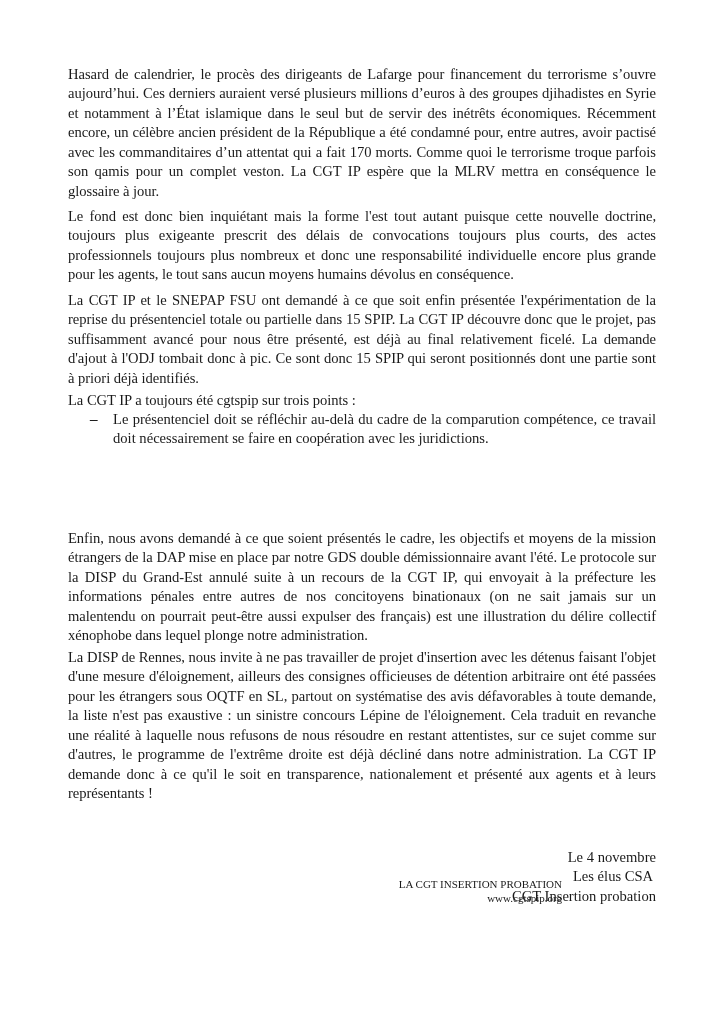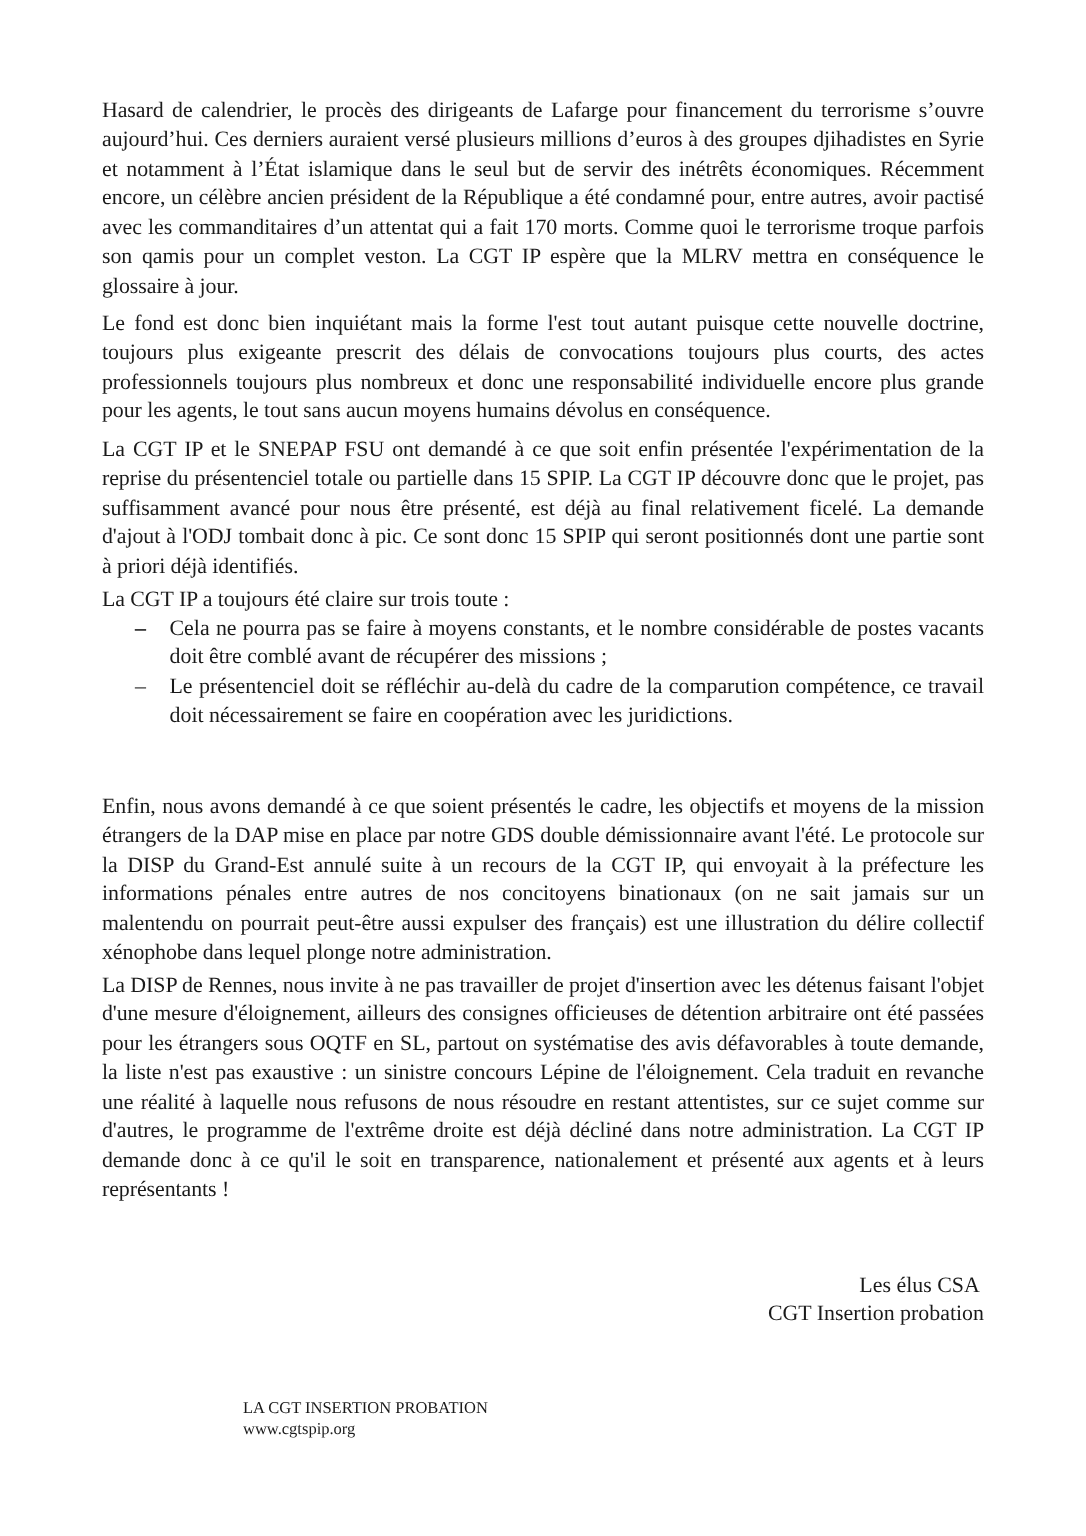--- a/index.html
+++ b/index.html
@@ -16,56 +16,56 @@
     letter-spacing: -0.05px;
   }
   .p-last-left { text-align-last: left; }
   .list { position: absolute; left: 68px; width: 588px; margin: 0; padding: 0; list-style: none;
           font-size: 14.6px; line-height: 19.45px; }
   .list li { position: relative; padding-left: 45px; text-align: justify; }
   .list li .dash { position: absolute; left: 22px; top: 0; }
   .signature { position: absolute; right: 68px; width: 300px; text-align: right;
                font-size: 14.6px; line-height: 19.45px; }
   .signature div { white-space: pre; }
-  .footer { position: absolute; left: 162px; width: 400px; top: 933px; text-align: left;
+  .footer { position: absolute; left: 162px; width: 400px; top: 878px; text-align: right;
             font-size: 11px; line-height: 13.6px; color: #1a1a1a; }
 </style>
 </head>
 <body>
 
 <div class="page">
 
   <p class="body-text p-last-left" style="top:65px;">Hasard de calendrier, le procès des dirigeants de Lafarge pour financement du terrorisme s’ouvre aujourd’hui. Ces derniers auraient versé plusieurs millions d’euros à des groupes djihadistes en Syrie et notamment à l’État islamique dans le seul but de servir des inétrêts économiques. Récemment encore, un célèbre ancien président de la République a été condamné pour, entre autres, avoir pactisé avec les commanditaires d’un attentat qui a fait 170 morts. Comme quoi le terrorisme troque parfois son qamis pour un complet veston. La CGT IP espère que la MLRV mettra en conséquence le glossaire à jour.</p>
 
   <p class="body-text p-last-left" style="top:207px;">Le fond est donc bien inquiétant mais la forme l'est tout autant puisque cette nouvelle doctrine, toujours plus exigeante prescrit des délais de convocations toujours plus courts, des actes professionnels toujours plus nombreux et donc une responsabilité individuelle encore plus grande pour les agents, le tout sans aucun moyens humains dévolus en conséquence.</p>
 
   <p class="body-text p-last-left" style="top:291px;">La CGT IP et le SNEPAP FSU ont demandé à ce que soit enfin présentée l'expérimentation de la reprise du présentenciel totale ou partielle dans 15 SPIP. La CGT IP découvre donc que le projet, pas suffisamment avancé pour nous être présenté, est déjà au final relativement ficelé. La demande d'ajout à l'ODJ tombait donc à pic.  Ce sont donc 15 SPIP qui seront positionnés dont une partie sont à priori déjà identifiés.</p>
 
-  <p class="body-text p-last-left" style="top:391px;">La CGT IP a toujours été claire sur trois toute :</p>
+  <p class="body-text p-last-left" style="top:391px;">La CGT IP a toujours été cgtspip sur trois points :</p>
 
   <ul class="list" style="top:410px;">
     <li style="text-align-last:left;">
       <span class="dash">–</span>
     </li>
     <li style="text-align-last:left;">
       <span class="dash">–</span>
-      <span>Cela ne pourra pas se faire à moyens constants, et le nombre considérable de postes vacants doit être comblé avant de récupérer des missions ;</span>
     </li>
     <li style="text-align-last:left;">
       <span class="dash">–</span>
       <span>Le présentenciel doit se réfléchir au-delà du cadre de la comparution compétence, ce travail doit nécessairement se faire en coopération avec les juridictions.</span>
     </li>
   </ul>
 
   <p class="body-text p-last-left" style="top:529px;">Enfin, nous avons demandé à ce que soient présentés le cadre, les objectifs et moyens de la mission étrangers de la DAP mise en place par notre GDS double démissionnaire avant l'été.  Le protocole sur la DISP du Grand-Est annulé suite à un recours de la CGT IP, qui envoyait à la préfecture les informations pénales entre autres de nos concitoyens binationaux (on ne sait jamais sur un malentendu on pourrait peut-être aussi expulser des français) est une illustration du délire collectif xénophobe dans lequel plonge notre administration.</p>
 
   <p class="body-text p-last-left" style="top:648px;">La DISP de Rennes, nous invite à ne pas travailler de projet d'insertion avec les détenus faisant l'objet d'une mesure d'éloignement, ailleurs des consignes officieuses de détention arbitraire ont été passées pour les étrangers sous OQTF en SL, partout on systématise des avis défavorables à toute demande, la liste n'est pas exaustive : un sinistre concours Lépine de l'éloignement. Cela traduit en revanche une réalité à laquelle nous refusons de nous résoudre en restant attentistes, sur ce sujet comme sur d'autres, le programme de l'extrême droite est déjà décliné dans notre administration. La CGT IP demande donc à ce qu'il le soit en transparence, nationalement et présenté aux agents et à leurs représentants !</p>
 
 
   <div class="signature" style="top:848px;">
+    <div>Le 4 novembre</div>
     <div>Les élus CSA </div>
     <div>CGT Insertion probation</div>
   </div>
 
   <div class="footer">
     <div>LA CGT INSERTION PROBATION</div>
     <div>www.cgtspip.org</div>
   </div>
 
 </div>

